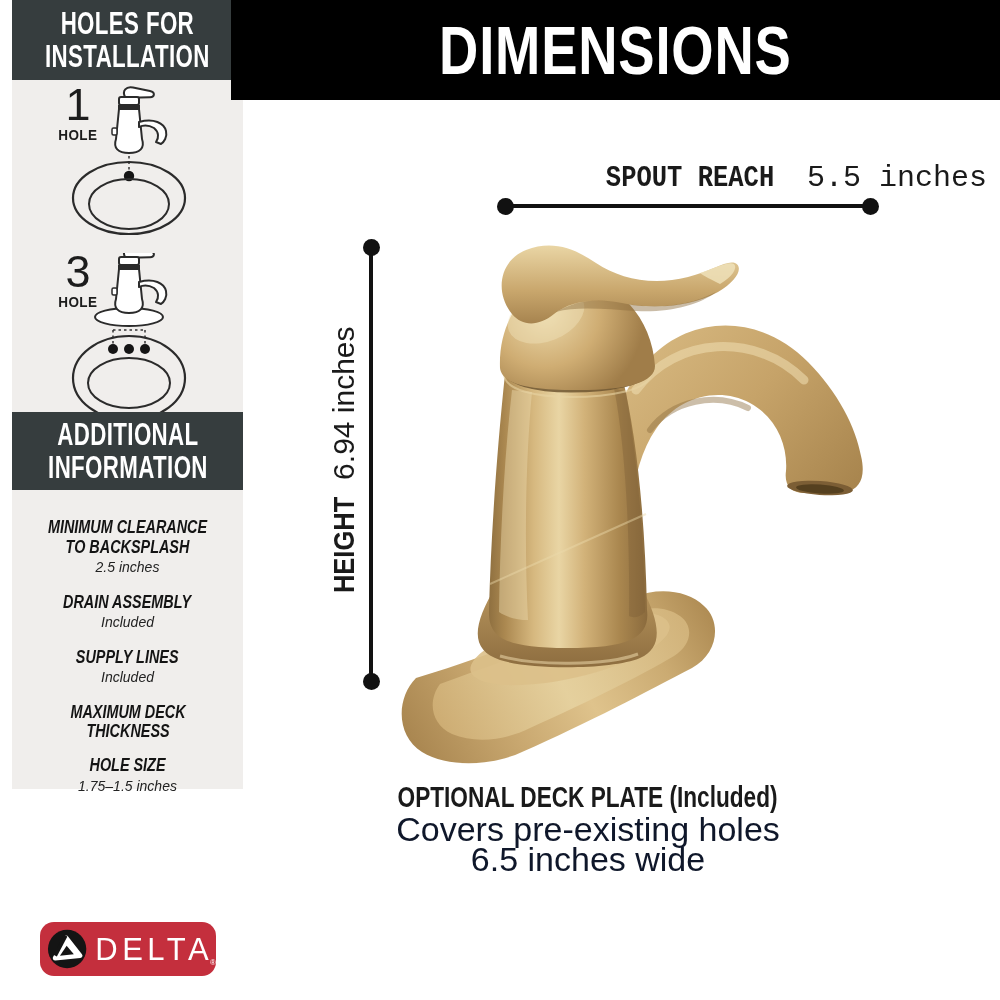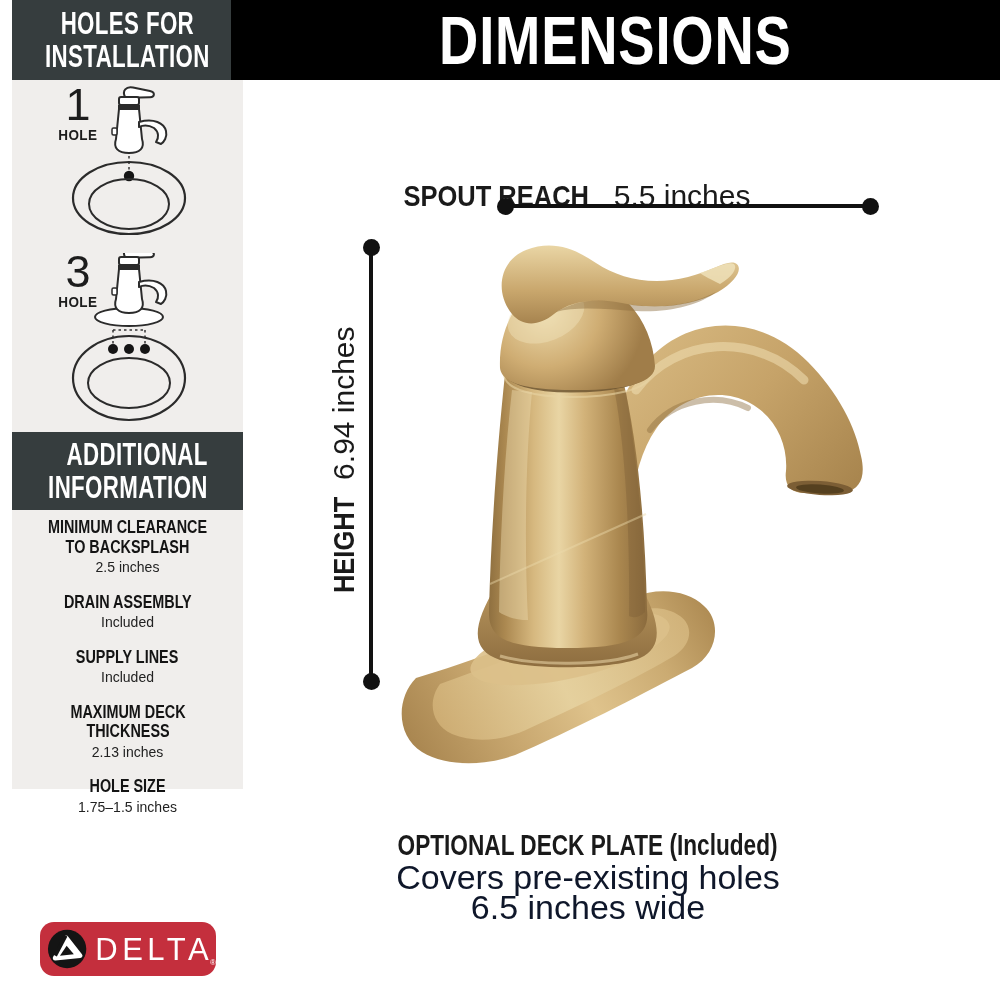--- a/index.html
+++ b/index.html
@@ -7,57 +7,57 @@
         font-family:"Liberation Sans",sans-serif;color:#1a1a1a;}
   .abs{position:absolute;}
 
   
   .sidebar{position:absolute;left:0;top:0;width:231px;height:789px;background:#f0eeec;margin-left:12px;}
   .side-header{position:absolute;left:0;width:231px;background:#363d3e;color:#fff;
                display:flex;align-items:center;justify-content:center;text-align:center;}
   .side-header .cond{display:inline-block;transform:scaleX(.72);transform-origin:50% 50%;
                      white-space:pre-line;font-weight:bold;font-size:31px;line-height:33px;letter-spacing:.5px;}
   .hdr-holes{top:0;height:80px;}
-  .hdr-additional{top:432px;height:78px;text-align:right;}
+  .hdr-additional{top:412px;height:78px;}
 
   .hole-num-block{position:absolute;width:60px;text-align:center;color:#1c1c1c;}
   .hole-num{font-size:45px;line-height:38px;font-weight:400;}
   .hole-word{font-size:15px;font-weight:bold;letter-spacing:.5px;margin-top:2px;
              display:inline-block;transform:scaleX(.9);}
 
   .spec-list{position:absolute;left:0;top:510px;width:231px;padding-top:8px;text-align:center;}
-  .spec-item{margin-bottom:14.5px;}
+  .spec-item{margin-bottom:14.5px;font-style:italic;}
   .spec-label{font-weight:bold;font-size:18px;line-height:19.5px;white-space:pre-line;
               display:inline-block;transform:scaleX(.8);transform-origin:50% 50%;color:#141414;}
   .spec-value{font-size:14px;line-height:21px;color:#222;}
 
   .delta-logo{position:absolute;left:28px;top:922px;width:176px;height:54px;background:#c42f3d;
               border-radius:14px;display:flex;align-items:center;padding-left:7px;box-sizing:border-box;}
   .delta-word{color:#fff;font-size:31px;letter-spacing:4.5px;margin-left:8px;font-weight:400;line-height:31px;}
   .delta-reg{color:#fff;font-size:8px;align-self:flex-end;margin:0 0 9px -3px;}
 
   
-  .banner{position:absolute;left:231px;top:0;width:769px;height:80px;background:#000;
+  .banner{position:absolute;left:231px;top:0;width:769px;height:100px;background:#000;
           display:flex;align-items:center;justify-content:center;}
   .banner span{color:#fff;font-weight:bold;font-size:68px;letter-spacing:1px;
                display:inline-block;transform:scaleX(.8);}
 
-  .spout-text{position:absolute;left:387px;top:179px;width:600px;text-align:left;
-              font-size:30px;white-space:nowrap;}
+  .spout-text{position:absolute;left:387px;top:161px;width:600px;text-align:right;
+              font-size:30px;white-space:nowrap;font-family:Liberation Mono, monospace;}
   .bold-cond{font-weight:bold;display:inline-block;transform:scaleX(.85);transform-origin:50% 50%;}
   .dim-h{position:absolute;left:505px;top:204px;width:365px;height:4px;background:#111;}
   .dim-v{position:absolute;left:369px;top:247px;width:4px;height:434px;background:#111;}
   .dot{position:absolute;width:17px;height:17px;background:#111;border-radius:50%;}
   .dim-h .dot{top:-6.5px;} .dim-h .dot.d1{left:-8.5px;} .dim-h .dot.d2{right:-8.5px;}
   .dim-v .dot{left:-6.5px;} .dim-v .dot.d1{top:-8.5px;} .dim-v .dot.d2{bottom:-8.5px;}
 
   .height-text{position:absolute;left:344px;top:464px;transform:translate(-50%,-50%) rotate(-90deg);
                white-space:nowrap;font-size:30px;}
 
-  .caption{position:absolute;left:268px;top:780px;width:640px;text-align:center;margin-top:48px;}
+  .caption{position:absolute;left:268px;top:780px;width:640px;text-align:center;}
   .cap-title{font-size:29px;font-weight:bold;line-height:34px;display:inline-block;
              transform:scaleX(.78);transform-origin:50% 50%;white-space:nowrap;}
   .cap-line{font-size:34px;line-height:30px;color:#0f172a;}
 
   svg{display:block;}
 </style>
 </head>
 <body>
 
 <div class="page">
@@ -127,21 +127,20 @@
         <div><span class="spec-label">DRAIN ASSEMBLY</span></div>
         <div class="spec-value">Included</div>
       </div>
       <div class="spec-item">
         <div><span class="spec-label">SUPPLY LINES</span></div>
         <div class="spec-value">Included</div>
       </div>
       <div class="spec-item">
         <div><span class="spec-label">MAXIMUM DECK
 THICKNESS</span></div>
-        <div class="spec-value">2.13 inches</div>
       </div>
       <div class="spec-item">
         <div><span class="spec-label">HOLE SIZE</span></div>
         <div class="spec-value">1.75–1.5 inches</div>
       </div>
     </div>
 
     <div class="delta-logo">
       <svg width="42" height="42" viewBox="0 0 42 42">
         <circle cx="21" cy="21" r="20" fill="#141414"></circle>

